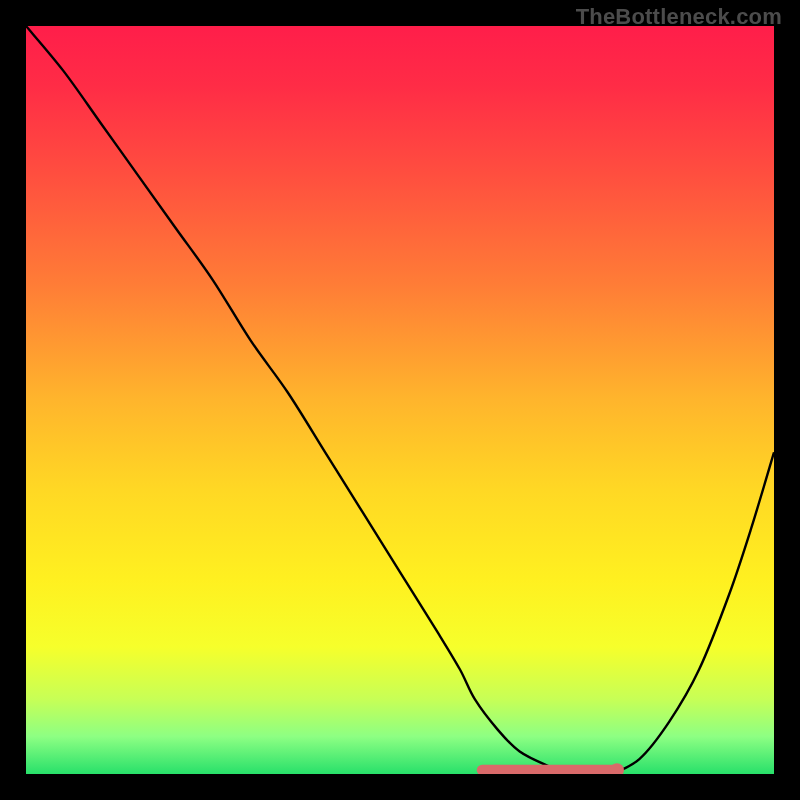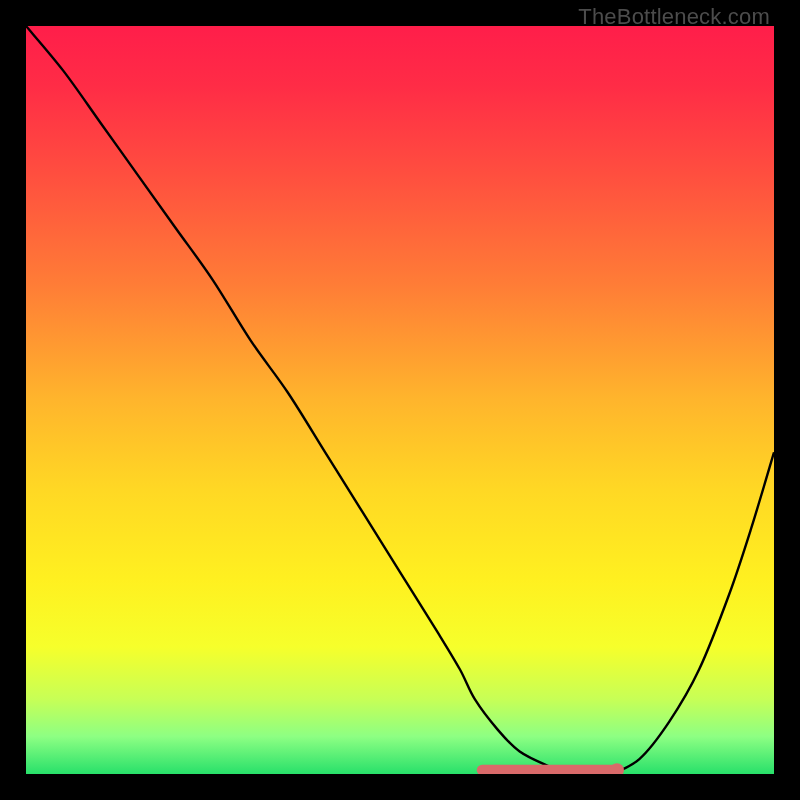--- a/index.html
+++ b/index.html
@@ -34,24 +34,24 @@
   .curve-svg {
     position: absolute;
     left: 0;
     top: 0;
     width: 100%;
     height: 100%;
   }
   .watermark {
     position: absolute;
     top: 4px;
-    right: 30px;
+    right: 18px;
     color: #4c4c4c;
     font-size: 22px;
-    font-weight: 400;
+    font-weight: 700;
     letter-spacing: 0.2px;
   }
 </style>
 </head>
 <body>
 
 <div class="frame">
 
   <div class="plot-area">
 

